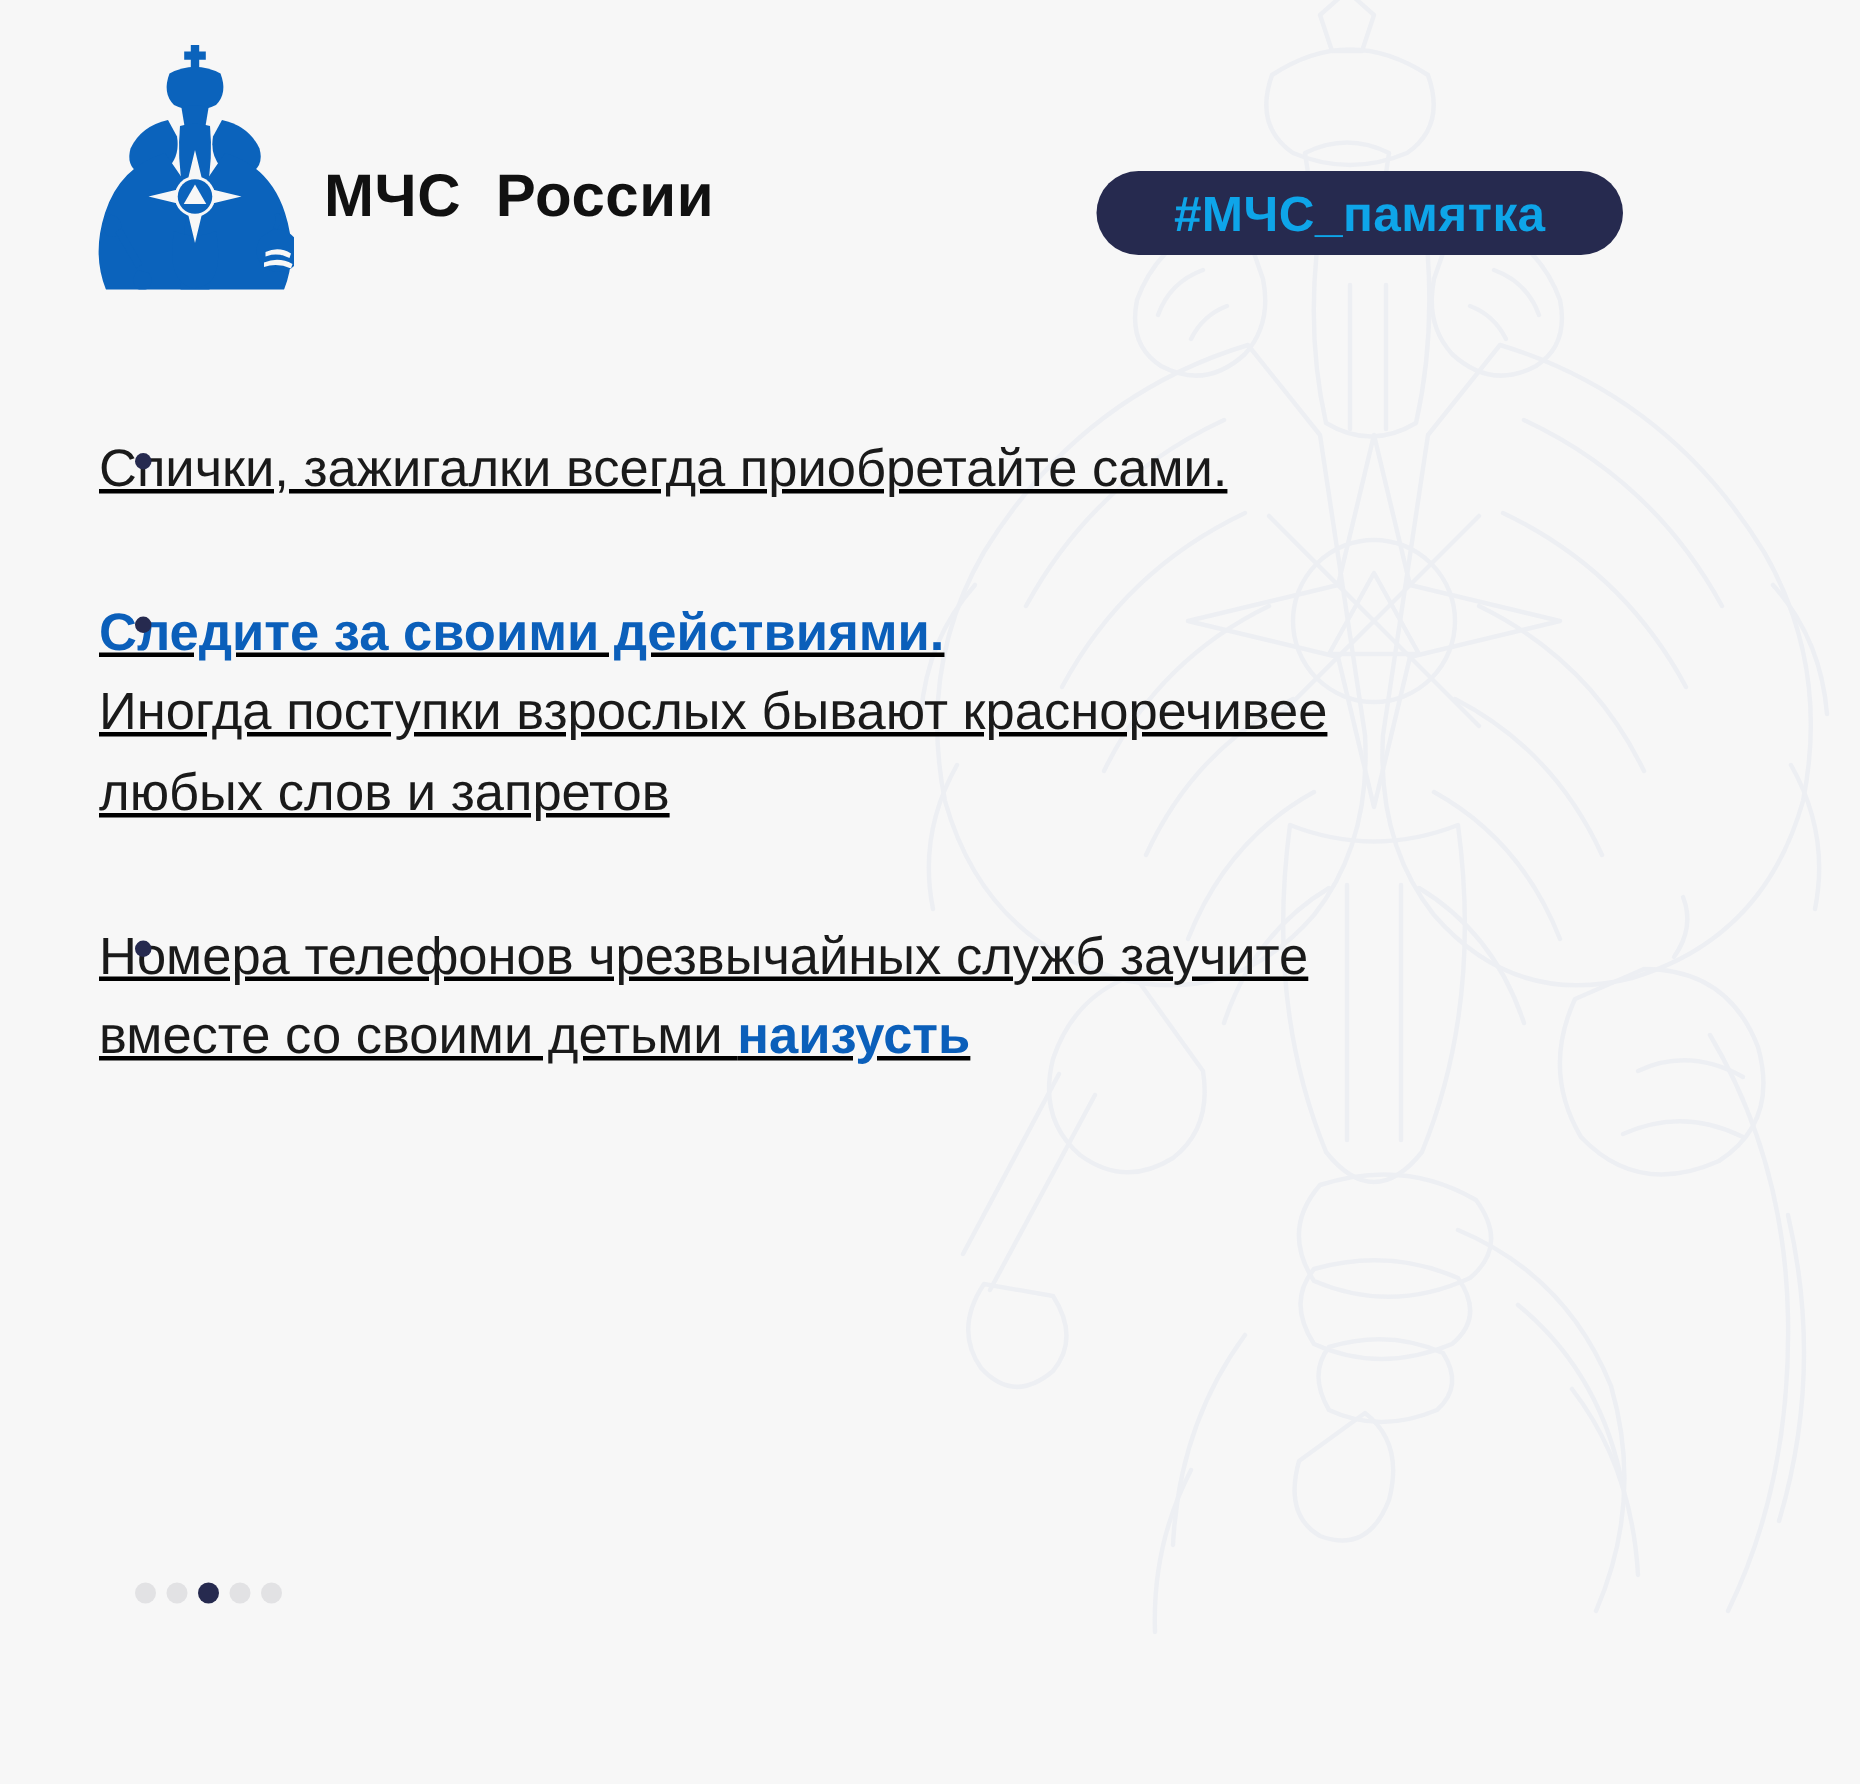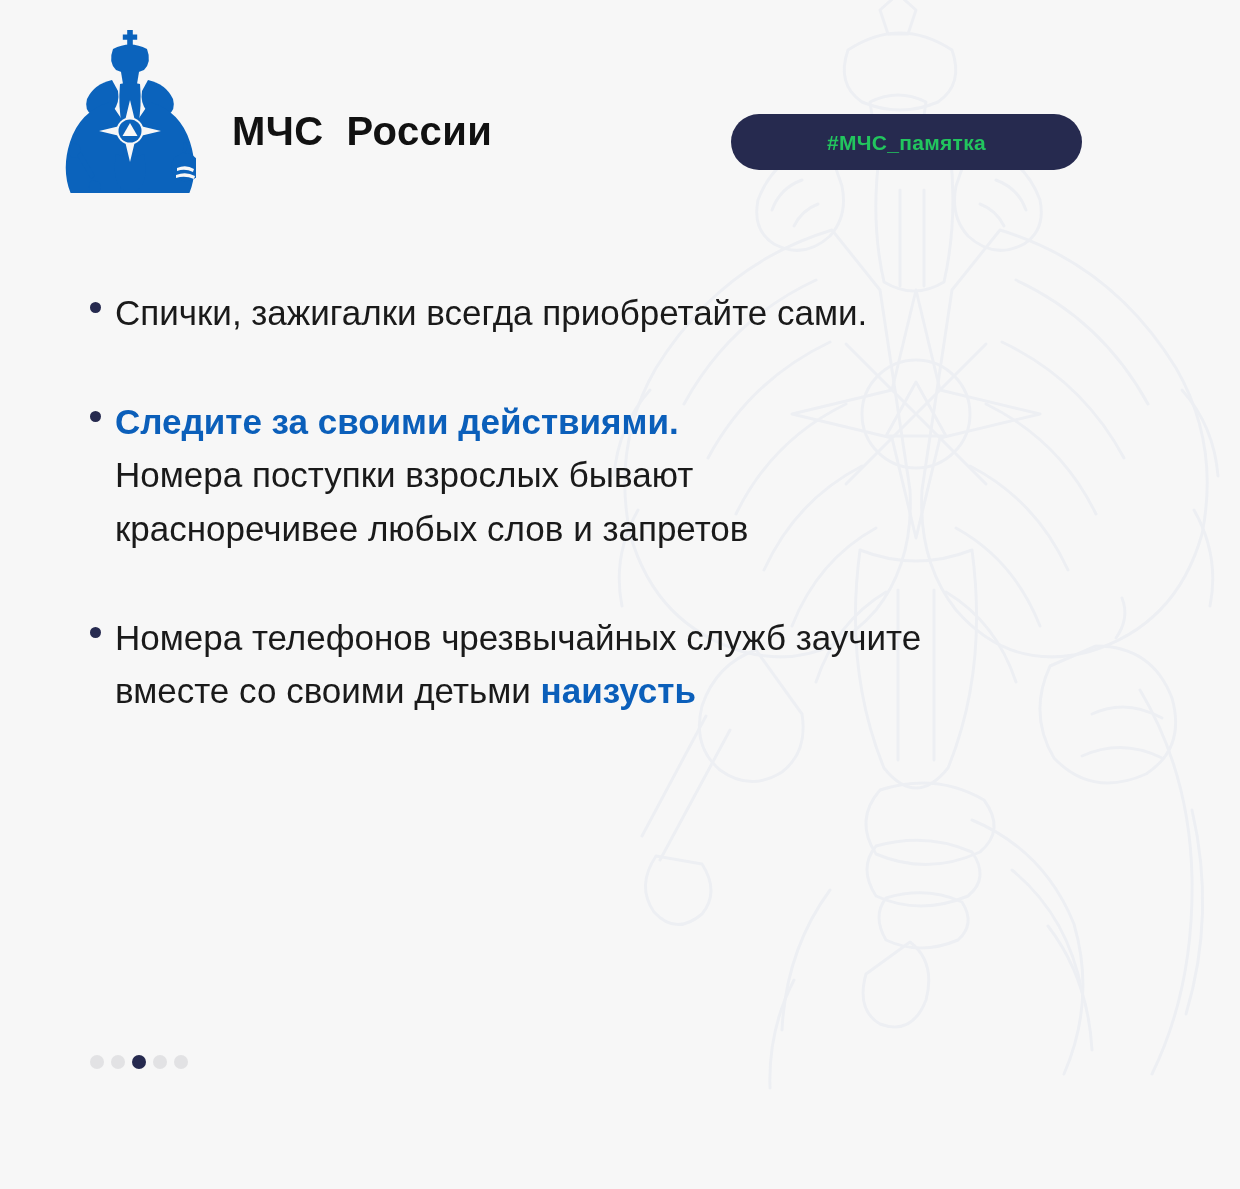--- a/index.html
+++ b/index.html
@@ -57,21 +57,21 @@
     height: 165px;
   }
   #logo-mark svg {
     width: 100%;
     height: 100%;
     display: block;
   }
 
   #brand-title {
     position: absolute;
-    left: 232px;
+    left: 216px;
     top: 111px;
     font-size: 40px;
     font-weight: bold;
     color: #111111;
     letter-spacing: 0.4px;
     white-space: pre;
     line-height: 1;
   }
 
   #hashtag-badge {
@@ -80,40 +80,41 @@
     top: 114px;
     width: 351px;
     height: 56px;
     border-radius: 28px;
     background: #262a4f;
     display: flex;
     align-items: center;
     justify-content: center;
   }
   #hashtag-badge .badge-label {
-    color: #22c55e;
-    font-size: 21px;
+    color: #0ea5e9;
+    font-size: 33px;
     font-weight: bold;
     letter-spacing: 0.3px;
     line-height: 1;
   }
 
   
   #tips-list {
     position: absolute;
     left: 0;
     top: 286px;
     width: 1000px;
     z-index: 2;
   }
 
   .tip-item {
     position: relative;
-    padding-left: 115px;
+    padding-left: 66px;
     margin-bottom: 56px;
+    text-decoration: underline;
   }
   .tip-item:last-child {
     margin-bottom: 16px;
   }
 
   .tip-bullet {
     position: absolute;
     left: 90px;
     top: 16px;
     width: 11px;
@@ -294,21 +295,21 @@
       <span class="tip-bullet"></span>
       <div class="tip-text">
         <span>Спички, зажигалки всегда приобретайте сами.</span><br>
       </div>
     </div>
 
     <div class="tip-item">
       <span class="tip-bullet"></span>
       <div class="tip-text">
         <span class="hl">Следите за своими действиями.</span><br>
-        <span>Номера поступки взрослых бывают красноречивее любых слов и запретов</span>
+        <span>Иногда поступки взрослых бывают красноречивее любых слов и запретов</span>
       </div>
     </div>
 
     <div class="tip-item">
       <span class="tip-bullet"></span>
       <div class="tip-text">
         <span>Номера телефонов чрезвычайных служб заучите вместе со своими детьми </span><span class="hl">наизусть</span>
       </div>
     </div>
 

